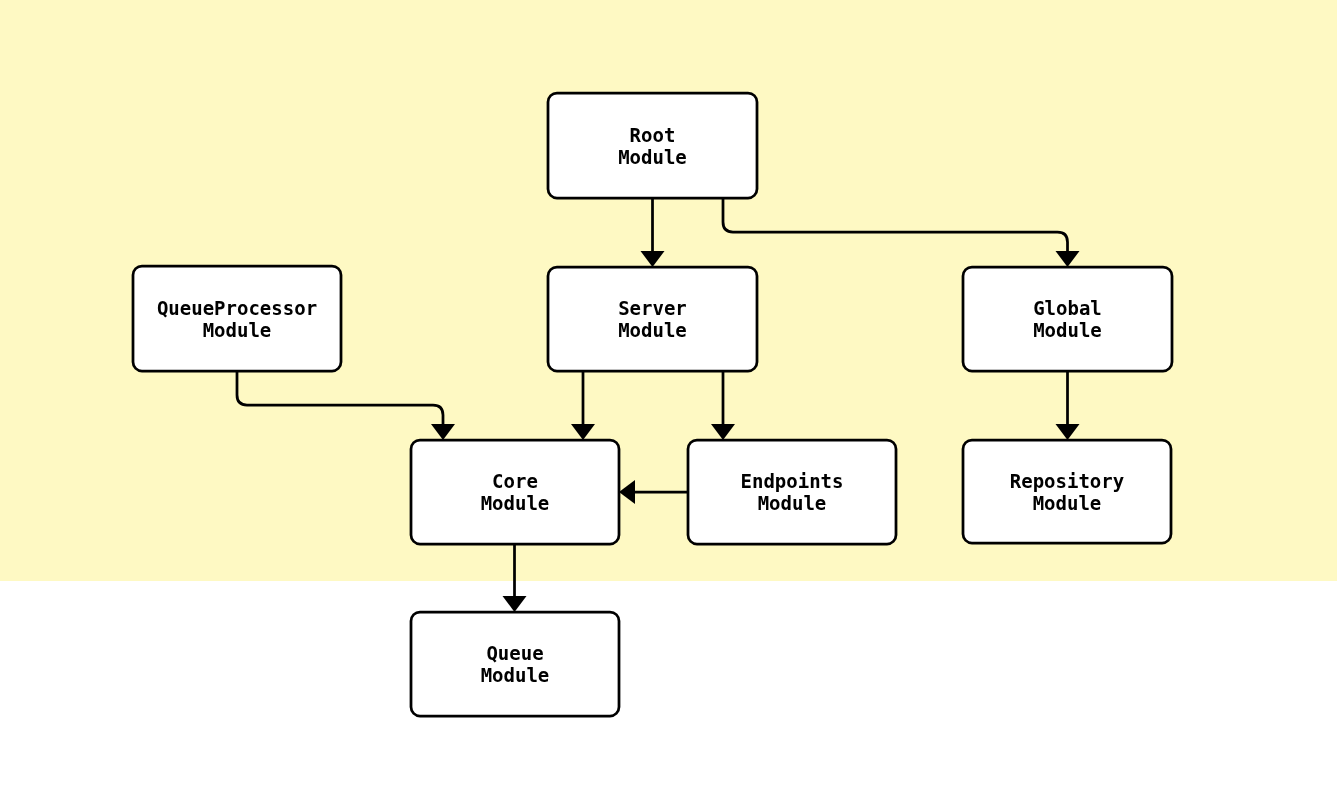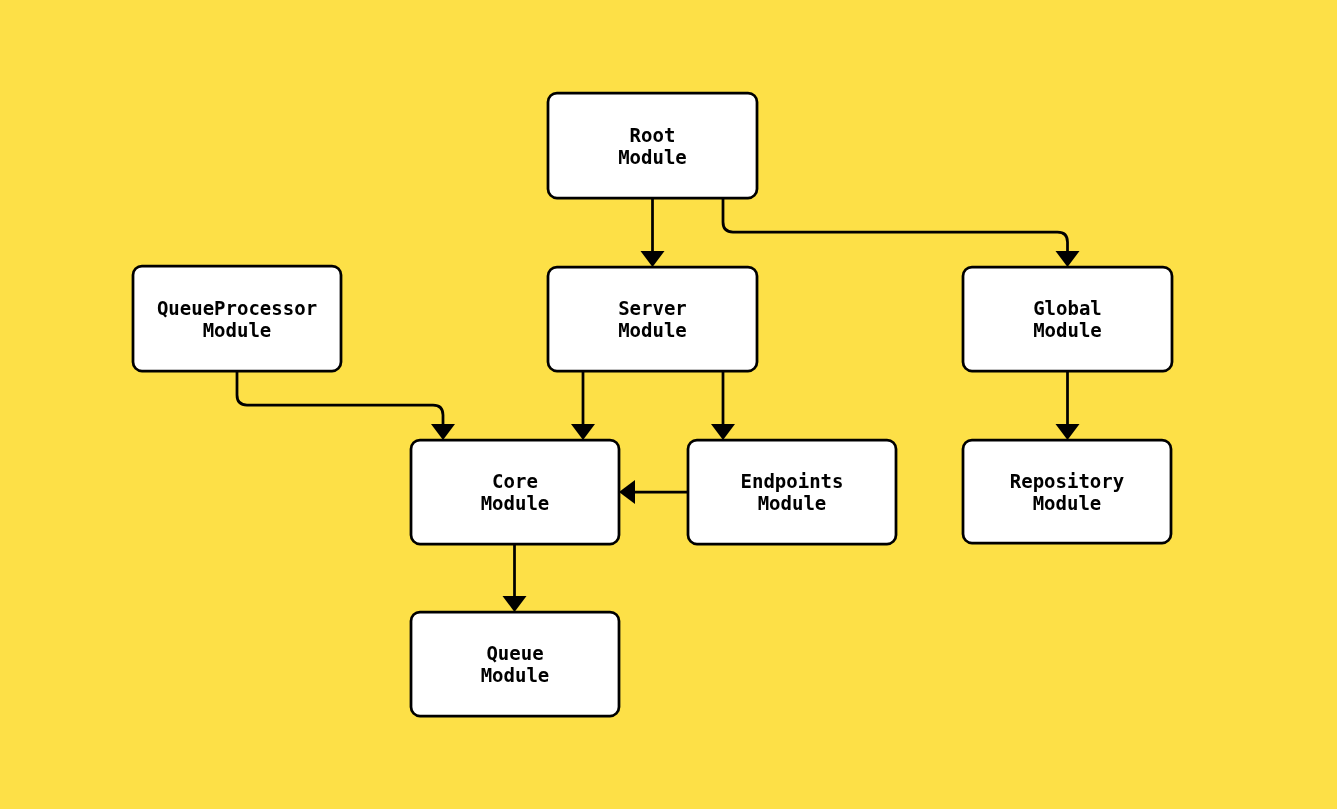--- a/index.html
+++ b/index.html
@@ -6,22 +6,22 @@
     margin: 0;
     padding: 0;
     background: #ffffff;
     width: 1337px;
     height: 809px;
     overflow: hidden;
   }
   .canvas {
     position: relative;
     width: 1337px;
-    height: 809px;
-    background: #fde047;
+    height: 581px;
+    background: #fef9c3;
   }
   svg text {
     font-family: "DejaVu Sans Mono", monospace;
     font-weight: bold;
     font-size: 19px;
   }
 </style>
 </head>
 <body>
 

